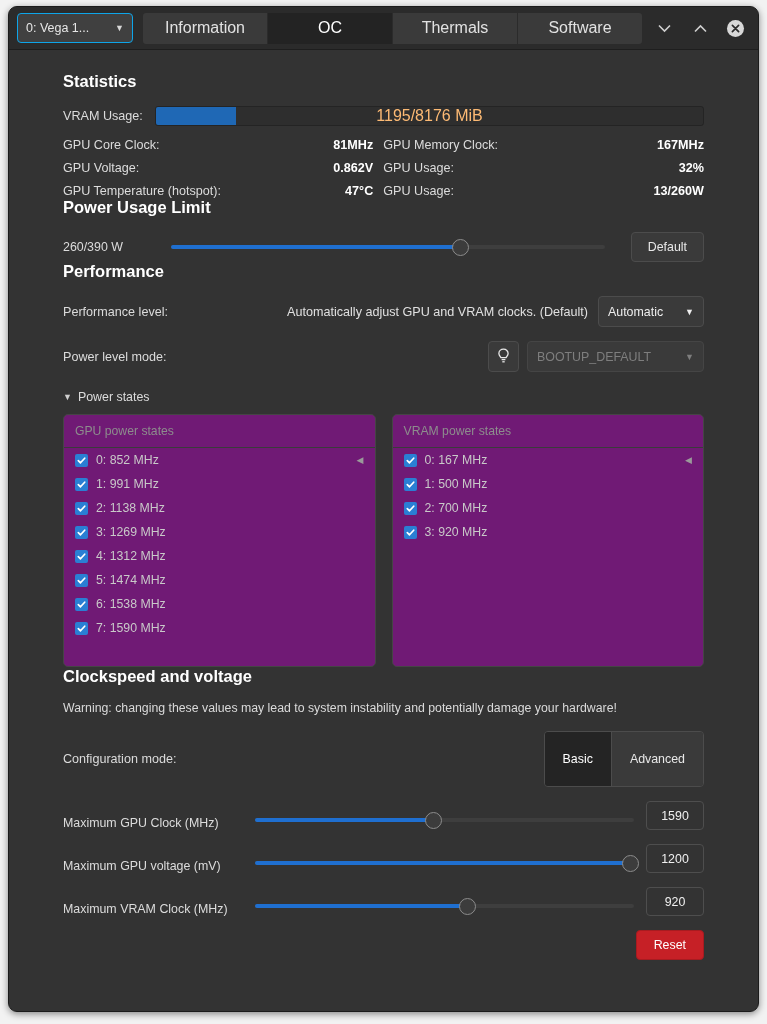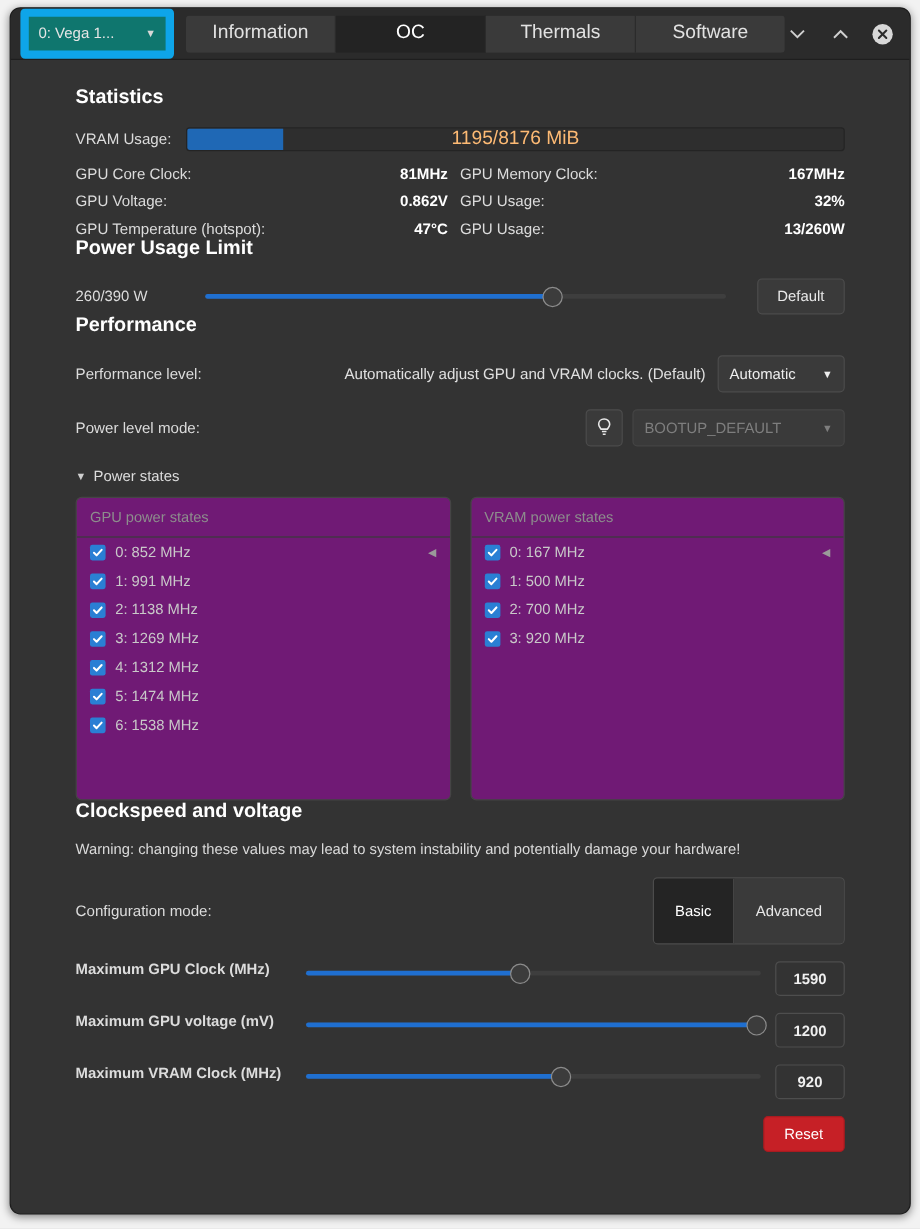--- a/index.html
+++ b/index.html
@@ -32,22 +32,22 @@
     min-height: 43px;
     background: #2b2b2b;
     border-bottom: 1px solid #1e1e1e;
     display: flex;
     align-items: center;
     padding: 0 8px;
     box-sizing: border-box;
     position: relative;
   }
   .gpu-select {
-    background: #0f766e;
-    border: 7px solid #0ea5e9;
+    background: #404040;
+    border: 1px solid #0ea5e9;
     border-radius: 4px;
     height: 28px;
     min-width: 98px;
     display: flex;
     align-items: center;
     justify-content: space-between;
     padding: 0 8px;
     color: #e6e6e6;
     font-size: 12.5px;
     margin-right: 10px;
@@ -282,21 +282,21 @@
     padding: 20px 18px;
     font-size: 12.4px;
     background: #3a3a3a;
     color: #e8e8e8;
     cursor: pointer;
     border-right: 1px solid #4c4c4c;
   }
   .seg-btn:last-child { border-right: none; }
   .seg-btn.active { background: #242424; color: #ffffff; }
 
-  .cs-row { display: flex; align-items: flex-start; margin-bottom: 14px; gap: 12px; font-weight: bold; }
+  .cs-row { display: flex; align-items: flex-end; margin-bottom: 14px; gap: 12px; }
   .cs-label { width: 180px; color: #dcdcdc; font-size: 12.4px; }
   .numfield {
     width: 56px;
     height: 27px;
     background: #333333;
     border: 1px solid #4e4e4e;
     border-radius: 4px;
     color: #f0f0f0;
     font-size: 12.4px;
     display: flex; align-items: center; justify-content: center;
@@ -487,20 +487,28 @@
               </span>
               <span>5: 1474 MHz</span>
             </div>
             <div class="ps-item">
               <span class="cb">
                 <svg width="9" height="9" viewBox="0 0 9 9">
                   <path d="M1.3 4.6 L3.5 6.8 L7.7 2.2" fill="none" stroke="#ffffff" stroke-width="1.7" stroke-linecap="round" stroke-linejoin="round"></path>
                 </svg>
               </span>
               <span>6: 1538 MHz</span>
+            </div>
+            <div class="ps-item">
+              <span class="cb">
+                <svg width="9" height="9" viewBox="0 0 9 9">
+                  <path d="M1.3 4.6 L3.5 6.8 L7.7 2.2" fill="none" stroke="#ffffff" stroke-width="1.7" stroke-linecap="round" stroke-linejoin="round"></path>
+                </svg>
+              </span>
+              <span>7: 1590 MHz</span>
             </div>
           </div>
       </div>
       <div class="ps-panel">
         <div class="ps-head">VRAM power states</div>
         <div id="vram-ps-list">
             <div class="ps-item">
               <span class="cb">
                 <svg width="9" height="9" viewBox="0 0 9 9">
                   <path d="M1.3 4.6 L3.5 6.8 L7.7 2.2" fill="none" stroke="#ffffff" stroke-width="1.7" stroke-linecap="round" stroke-linejoin="round"></path>

